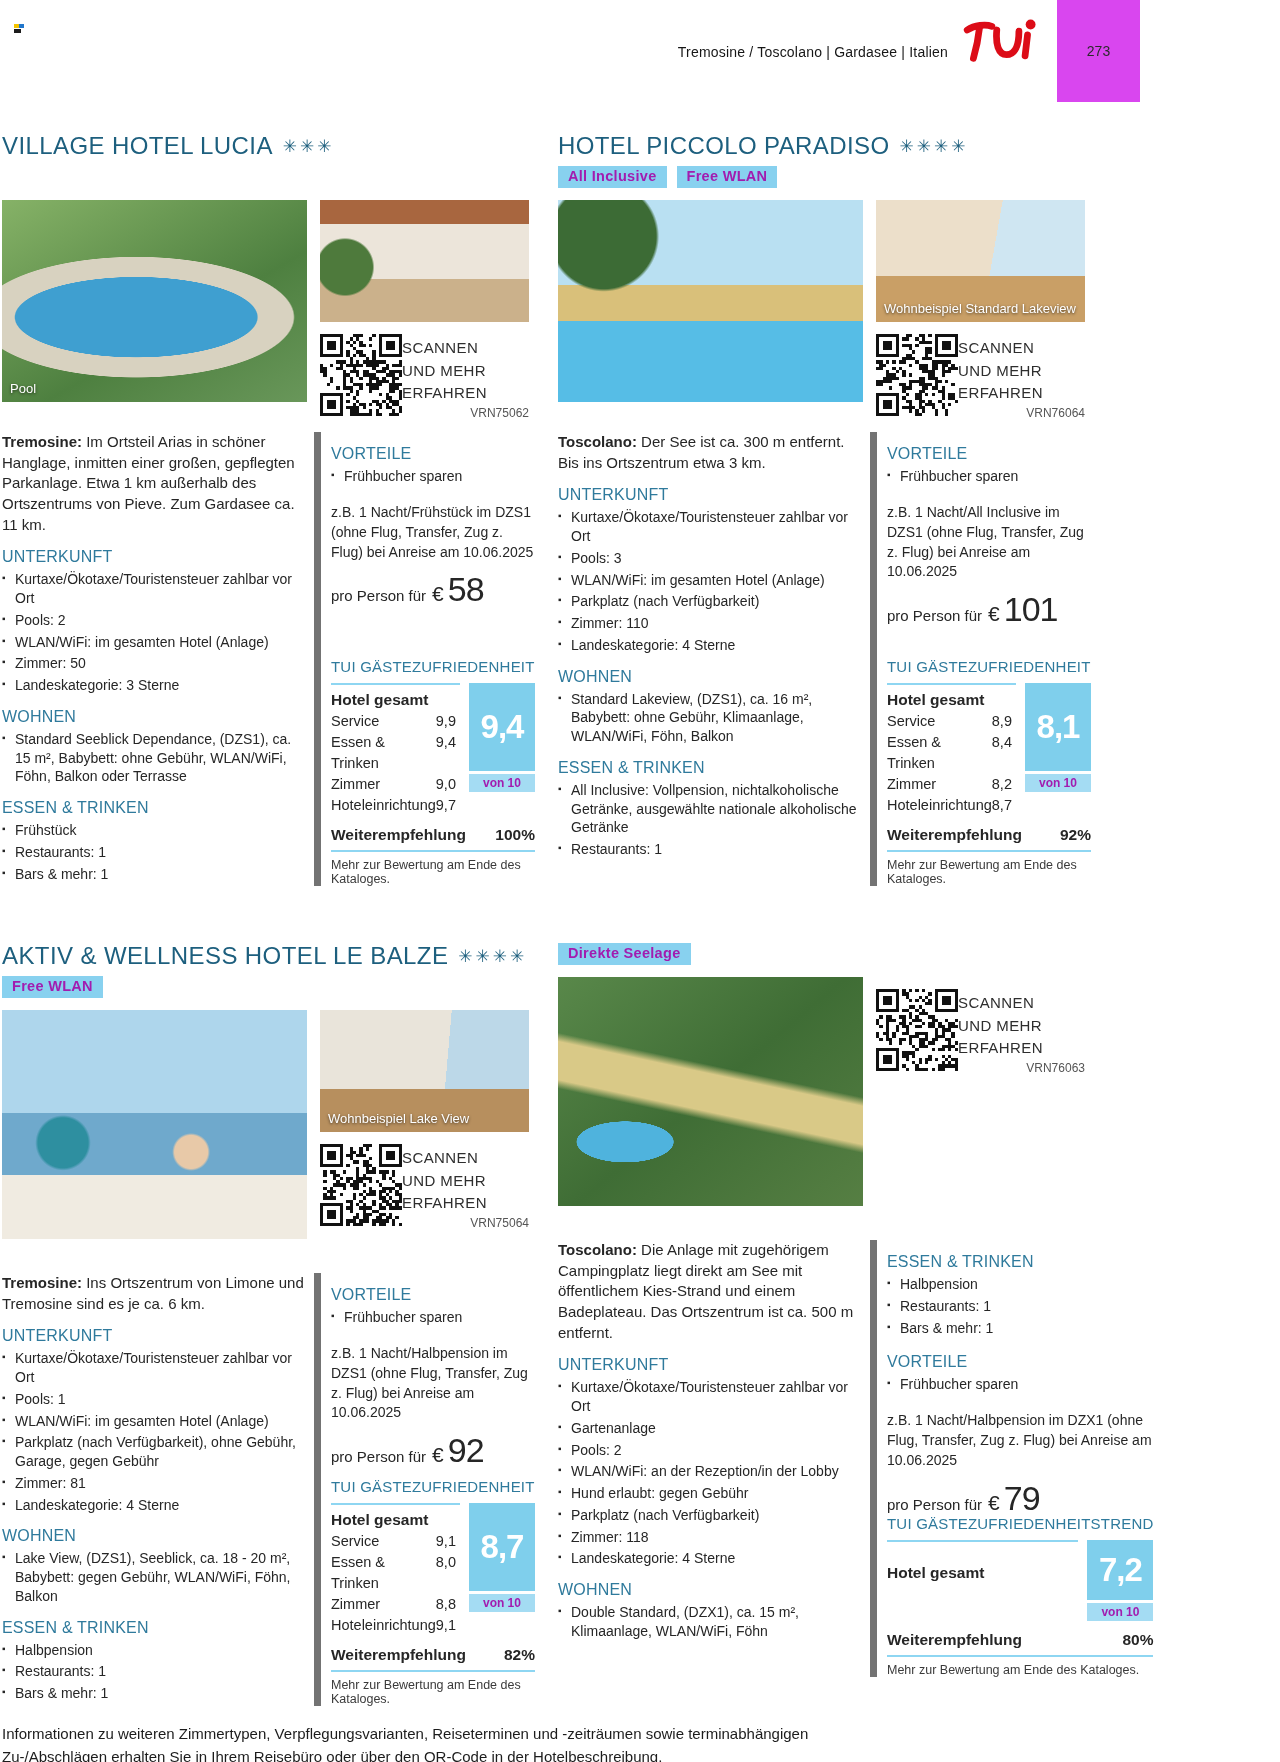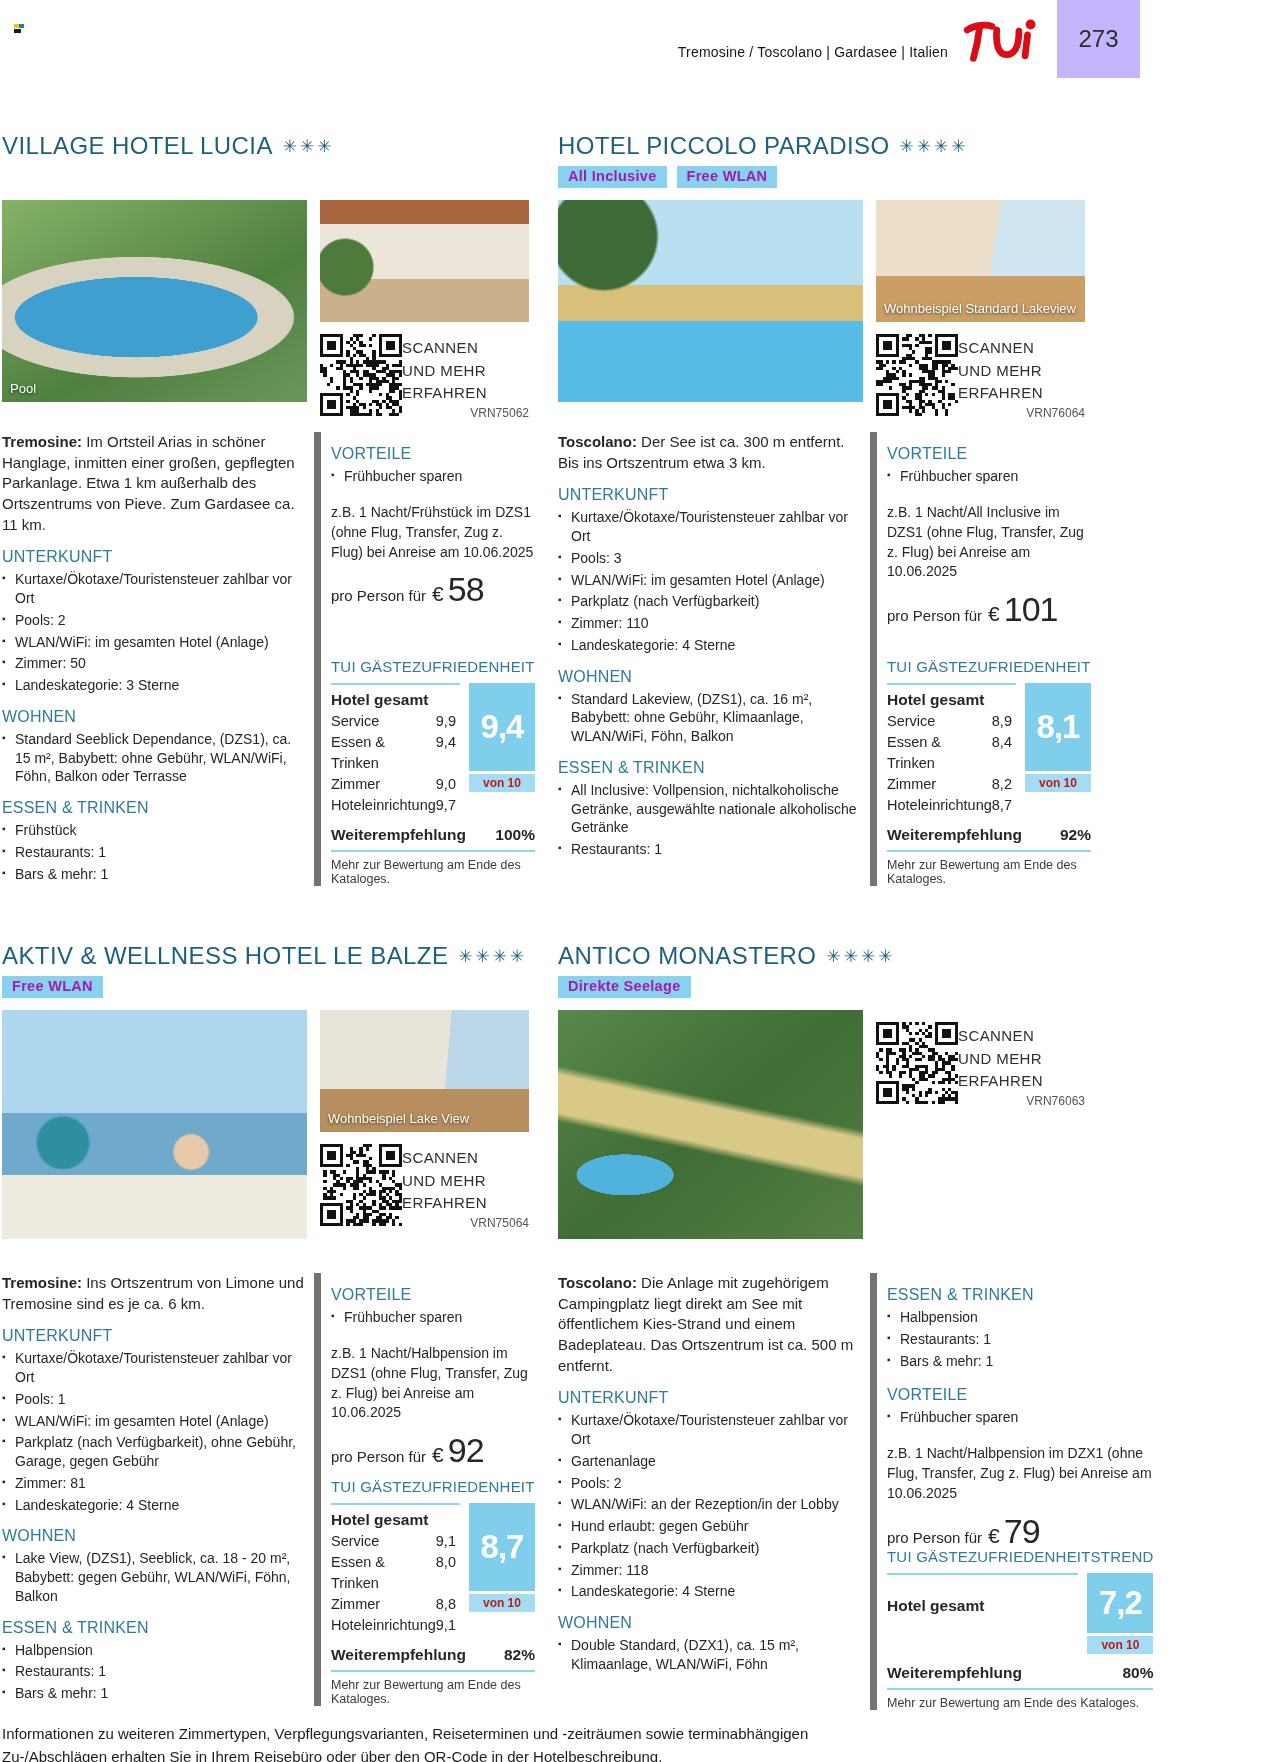--- a/index.html
+++ b/index.html
@@ -7,22 +7,22 @@
         font-family:"Liberation Sans","DejaVu Sans",sans-serif;color:#262626;}
 
   
   .reg-mark{position:absolute;top:24px;left:14px;width:14px;height:10px;}
   .reg-mark .bar1{height:4px;width:10px;background:#f5c400;display:flex;}
   .reg-mark .bar1 i{display:block;width:5px;height:4px;background:#2277cc;margin-left:5px;}
   .reg-mark .bar2{height:4px;width:7px;background:#1c1c1c;margin-top:1px;}
   .breadcrumb{position:absolute;top:44px;left:0;width:948px;text-align:right;
               font-size:14px;color:#161616;letter-spacing:.2px;}
   .brand{position:absolute;top:14px;left:956px;width:84px;height:64px;}
-  .page-num{position:absolute;top:0;left:1057px;width:83px;height:78px;background:#c4b5fd;
-            display:flex;align-items:center;justify-content:center;font-size:24px;color:#2b2b2b;}
+  .page-num{position:absolute;top:0;left:1057px;width:83px;height:102px;background:#d946ef;
+            display:flex;align-items:center;justify-content:center;font-size:14px;color:#2b2b2b;}
 
   
   .hotel-row{position:absolute;left:2px;display:grid;grid-template-columns:527px 527px;column-gap:29px;}
   #row1{top:133px;}
   #row2{top:943px;}
   .hotel{display:flex;flex-direction:column;}
 
   .title-line{font-size:24px;color:#1d5f7e;letter-spacing:.4px;white-space:nowrap;
               font-weight:500;line-height:26px;margin-bottom:6px;}
   .hotel-stars{font-size:17px;margin-left:10px;letter-spacing:3px;vertical-align:2px;}
@@ -100,21 +100,21 @@
   .rating-heading{color:#2f7a9c;font-size:15px;letter-spacing:.2px;margin-bottom:8px;white-space:nowrap;}
   .rating-main{display:flex;}
   .rating-rows{flex:1;border-top:2px solid #8ed6f2;padding-top:6px;margin-right:9px;}
   .overall{font-weight:700;font-size:15.5px;margin-bottom:2px;}
   .trend .overall{margin-top:16px;}
   .r-row{display:flex;justify-content:space-between;font-size:14.5px;line-height:1.45;padding-right:4px;}
   .score-col{width:66px;flex:none;}
   .score-big{height:88px;background:#7fcfec;color:#fff;font-size:33px;font-weight:700;
              display:flex;align-items:center;justify-content:center;letter-spacing:-1px;}
   .trend .score-big{height:60px;}
-  .von10{height:18px;margin-top:3px;background:#a4dcf3;color:#b91c1c;font-size:12px;font-weight:700;
+  .von10{height:18px;margin-top:3px;background:#a4dcf3;color:#a21caf;font-size:12px;font-weight:700;
          display:flex;align-items:center;justify-content:center;}
   .recommend{display:flex;justify-content:space-between;font-weight:700;font-size:15.5px;
              margin-top:10px;padding-bottom:6px;border-bottom:2px solid #8ed6f2;}
   .rating-note{font-size:12.5px;color:#3a3a3a;margin-top:6px;}
 
   
   .footer{position:absolute;top:1722px;left:2px;width:824px;font-size:15px;line-height:1.55;color:#1c1c1c;}
 </style>
 </head>
 <body>
@@ -1073,23 +1073,20 @@
           <div class="recommend">
             <span>Weiterempfehlung</span>
             <span>82%</span>
           </div>
           <div class="rating-note">Mehr zur Bewertung am Ende des Kataloges.</div>
         </div>
       </div>
     </div>
   </article>
       <article class="hotel">
-    <div class="title-line">
-      <span>ANTICO MONASTERO</span><span class="hotel-stars">✳✳✳✳</span>
-    </div>
     <div class="badge-row">
           <span class="badge">Direkte Seelage</span>
         </div>
     <div class="img-row">
       <div class="main-img scene scene-monastery">
         <span class="img-caption"></span>
       </div>
       <div class="side-col">
         <div class="qr-row">
           <div class="qr-box">

